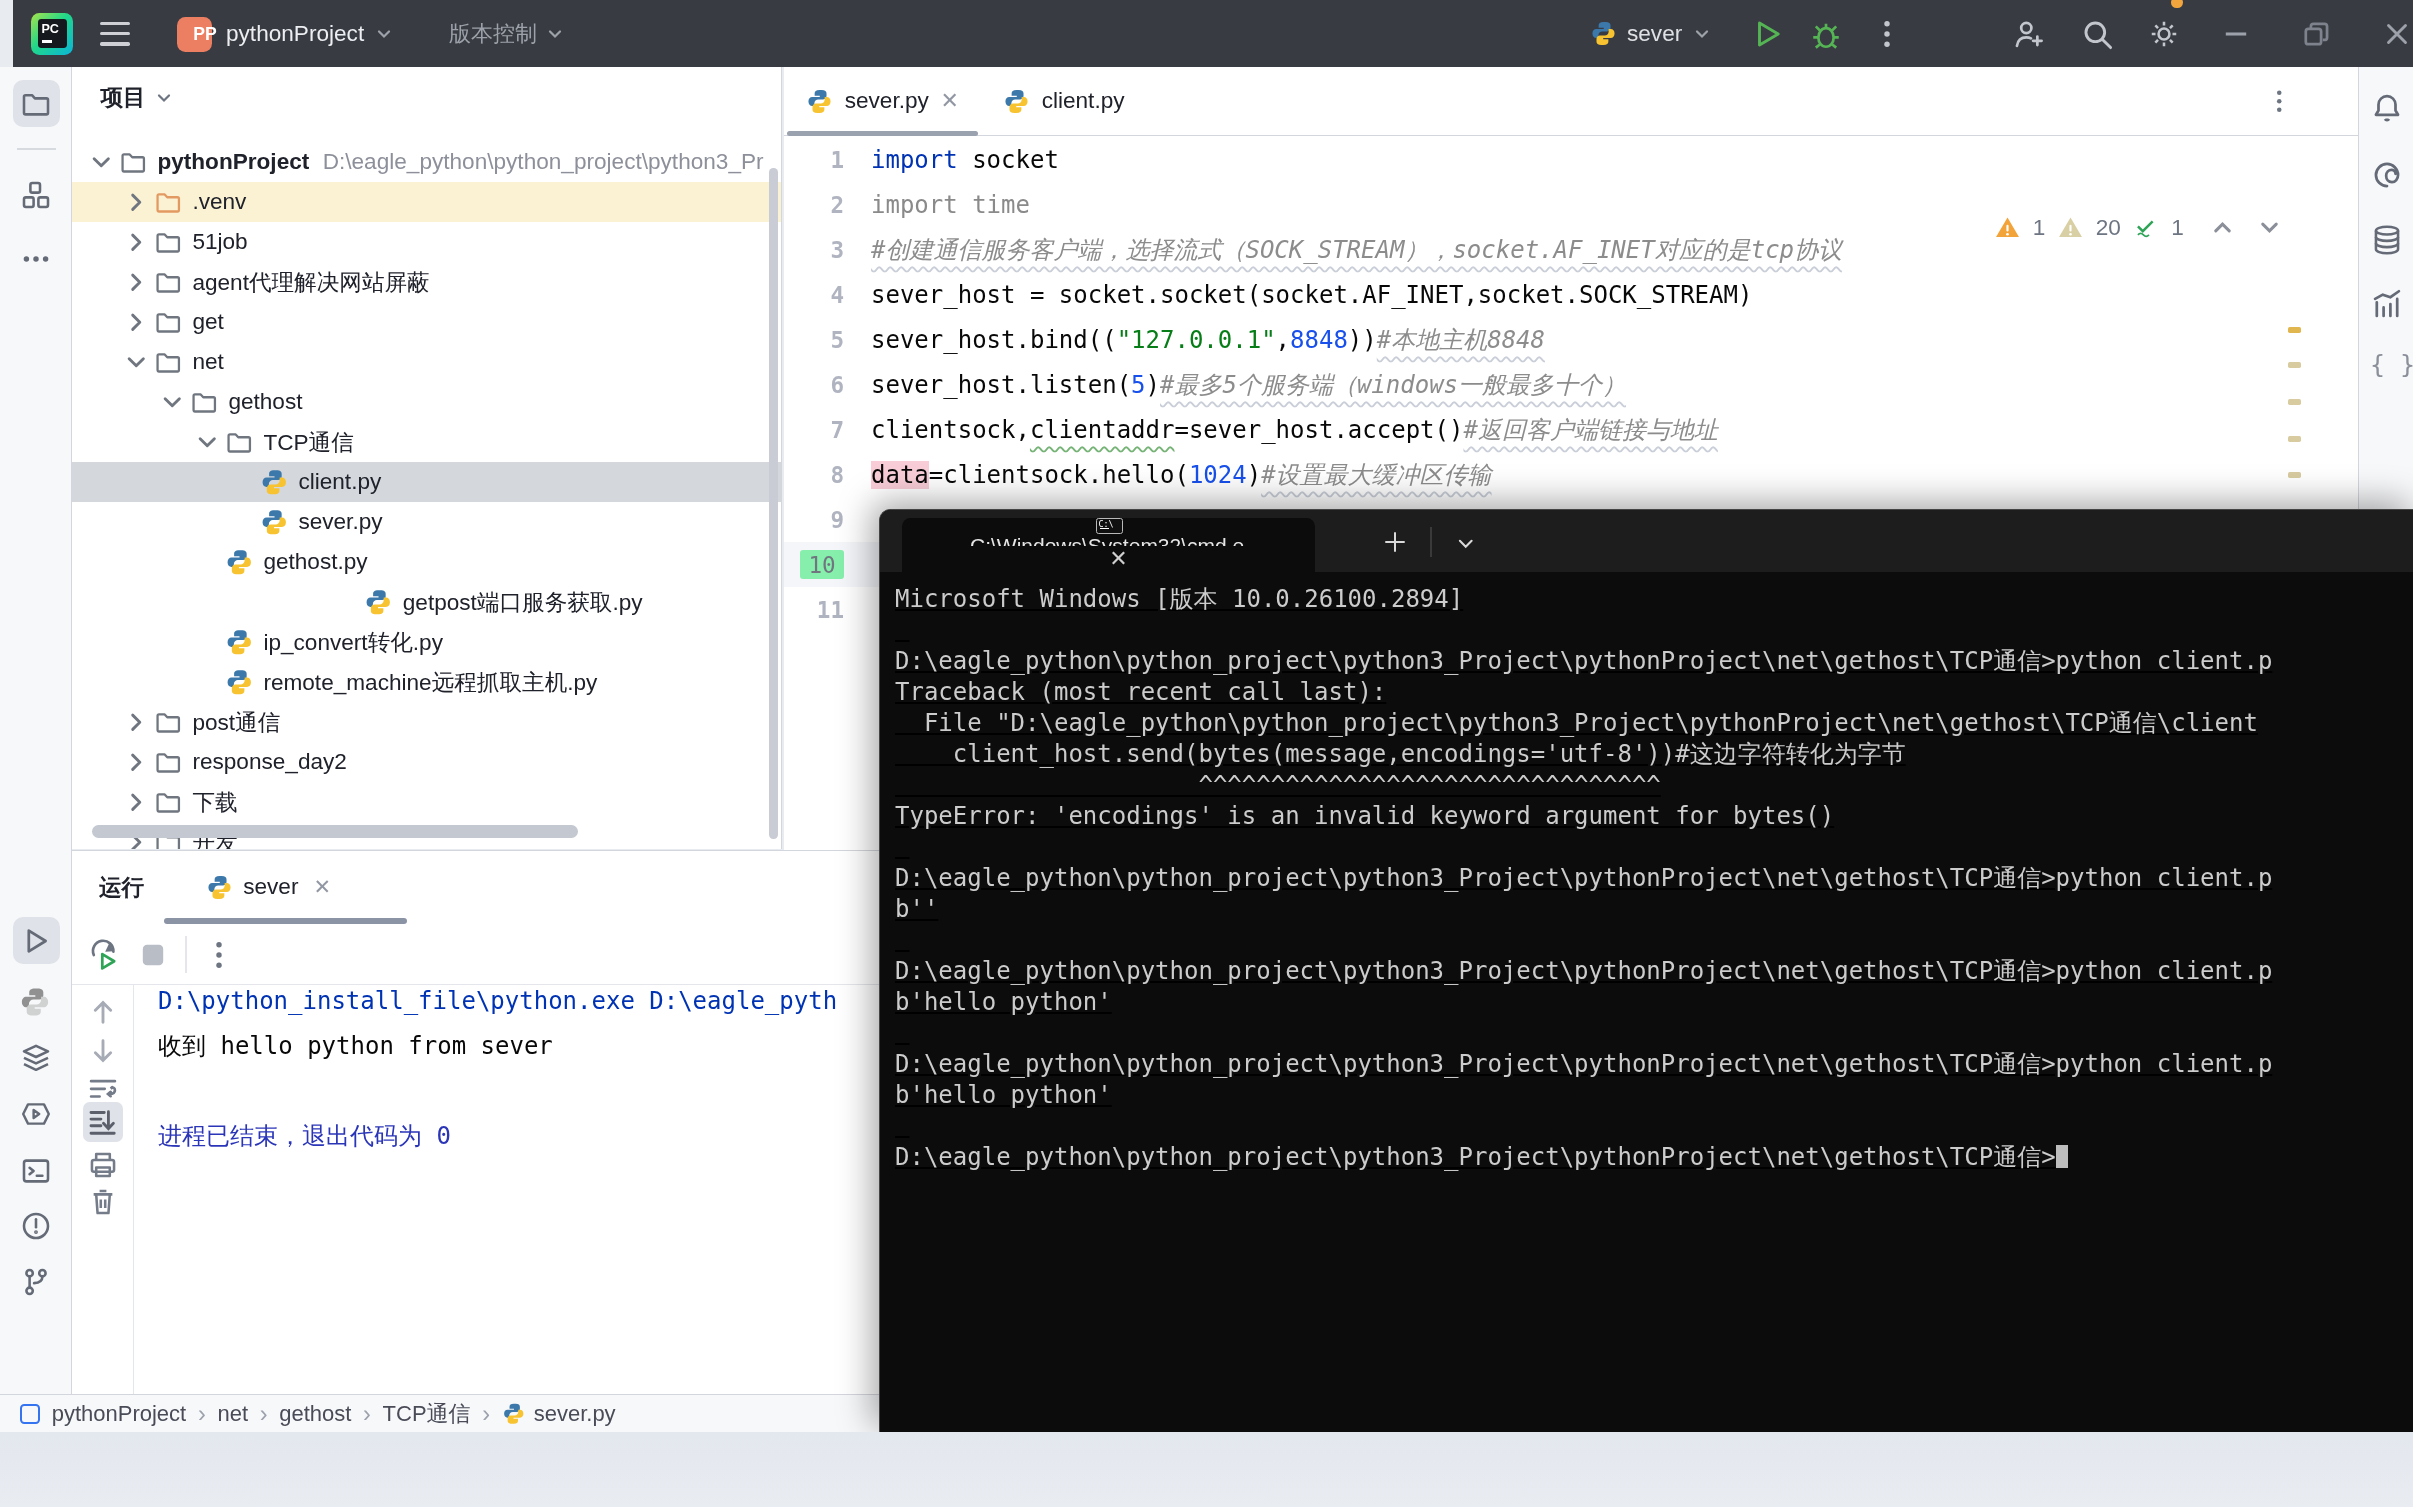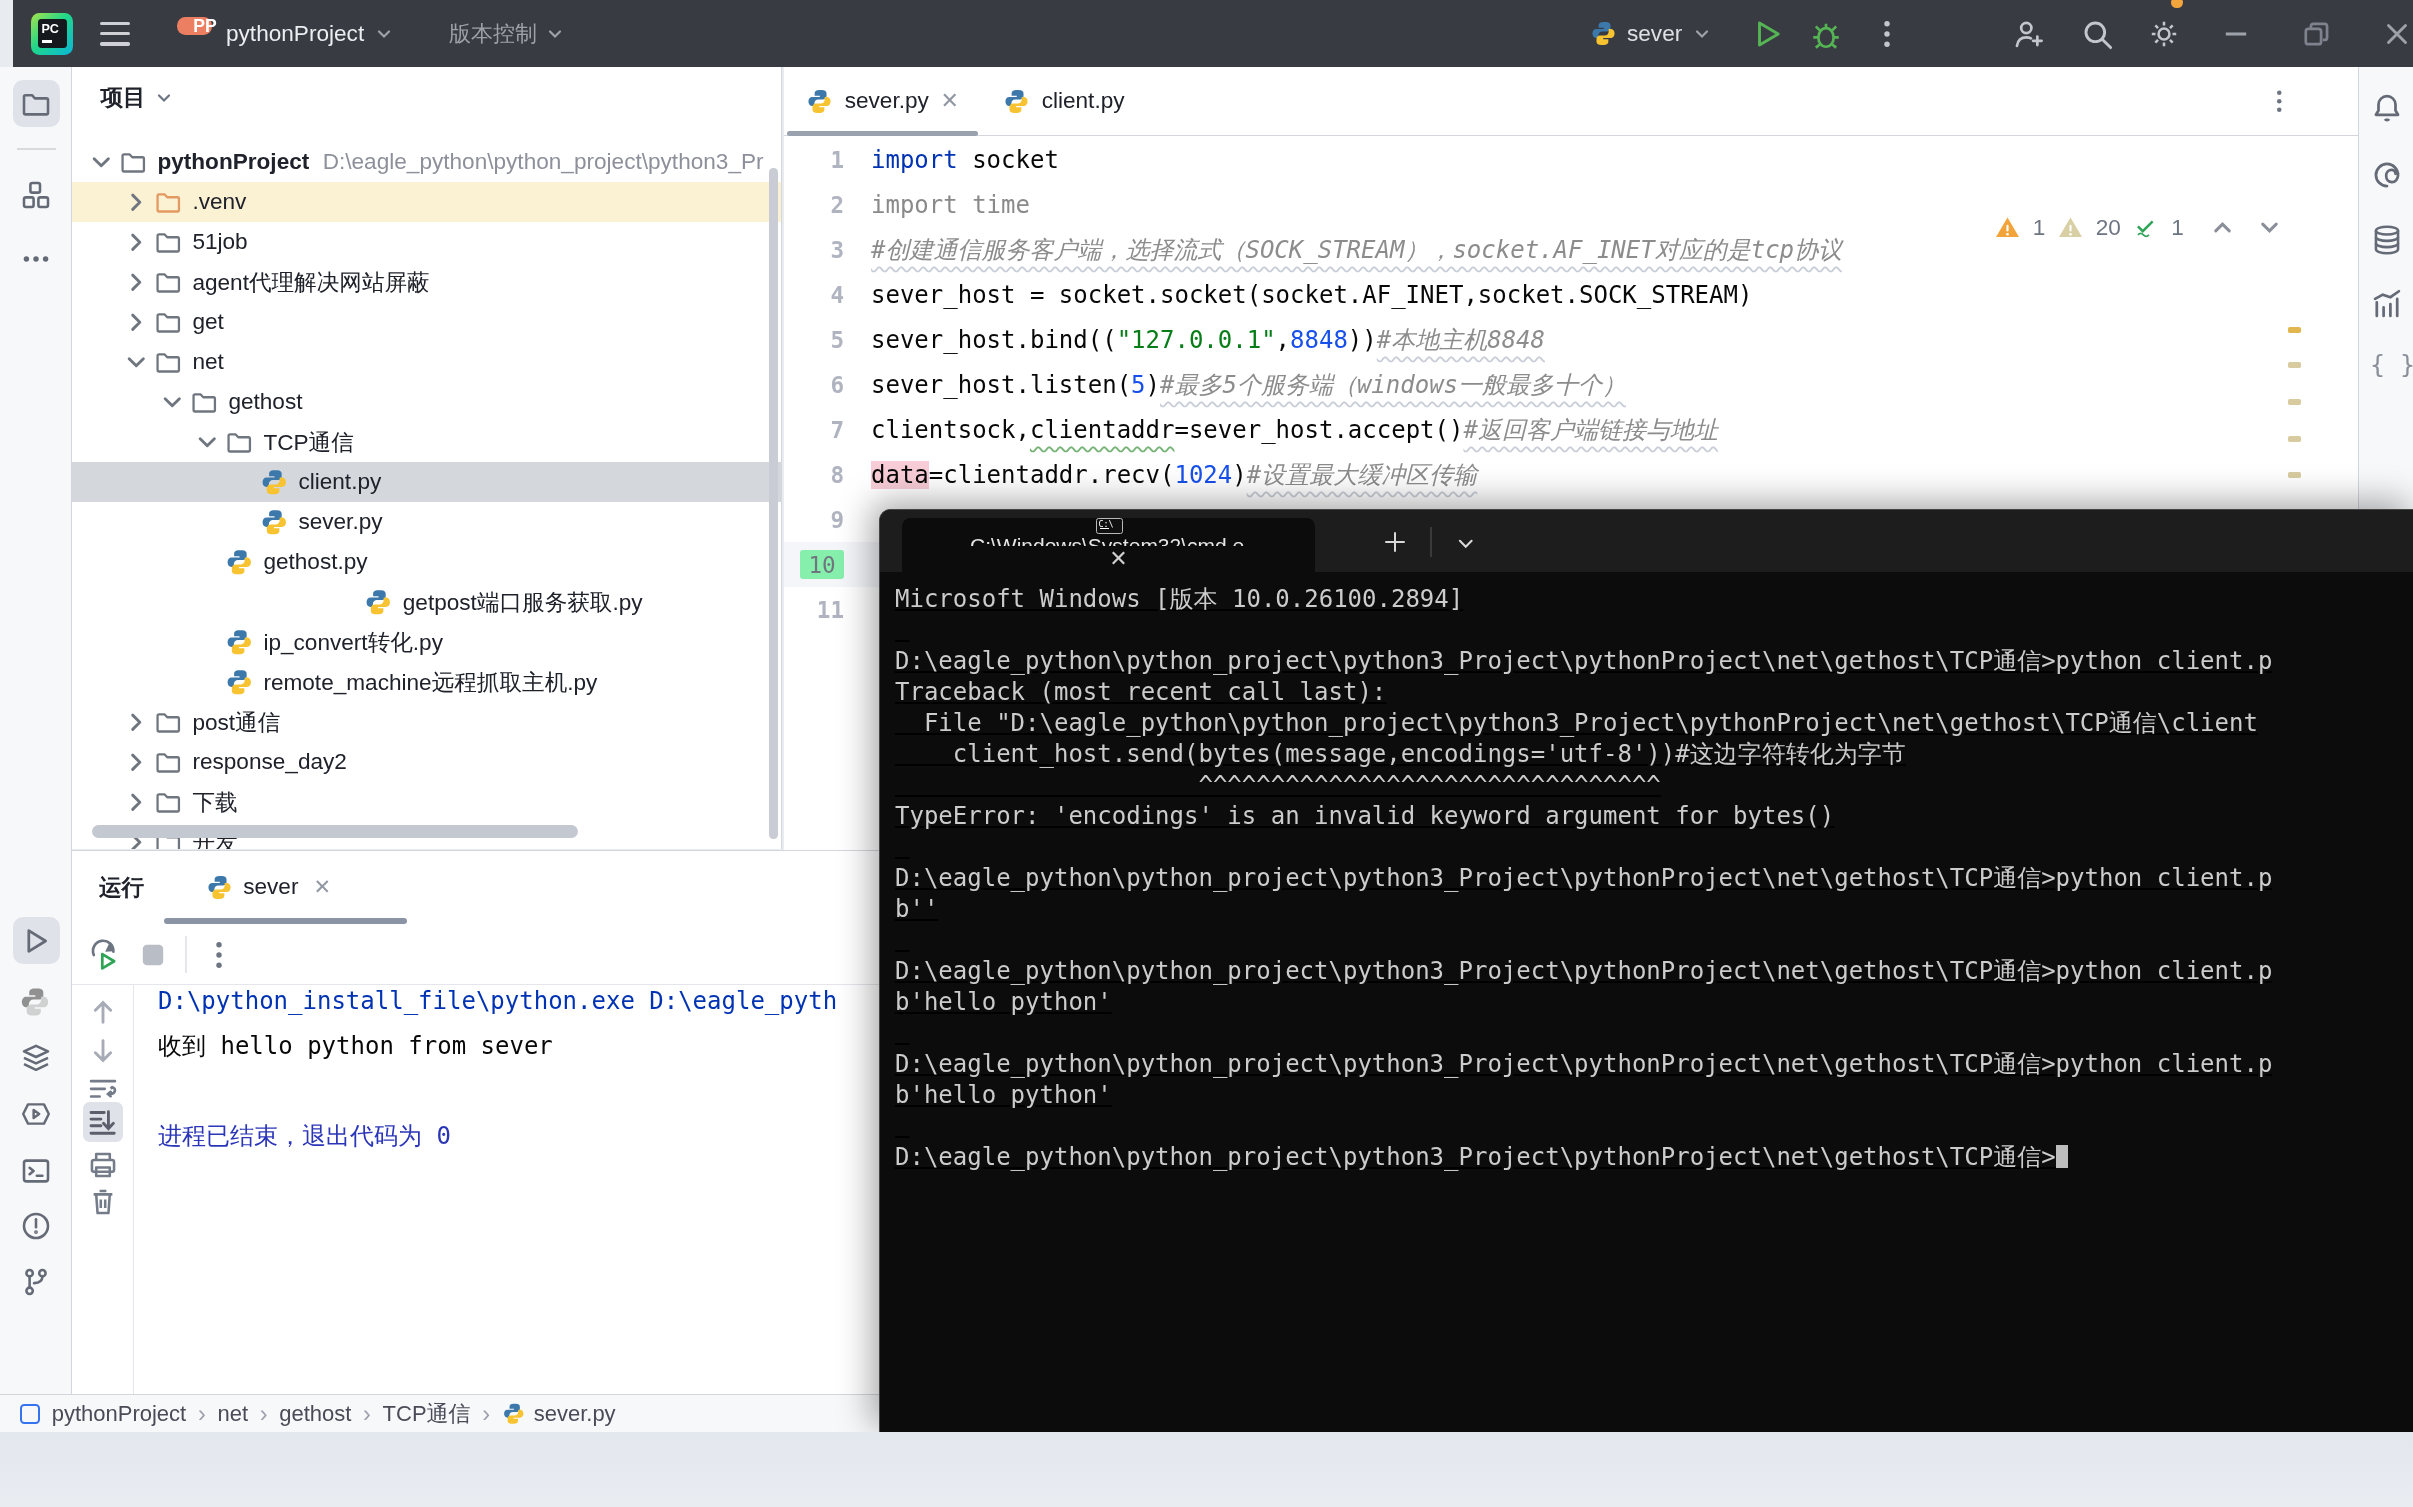--- a/index.html
+++ b/index.html
@@ -11,21 +11,21 @@
   
   .titlebar { position:absolute; left:13px; top:0; width:2413px; height:67px; background:#383b41;
     display:flex; align-items:flex-start; color:#dfe1e5; }
   .pclogo { position:absolute; left:18.4px; top:12.6px; width:42px; height:42px; border-radius:8.4px;
     background:linear-gradient(135deg,#a9e34b 0%,#21d789 45%,#0bb5d8 100%); }
   .pclogo .inner { position:absolute; left:6.7px; top:6.7px; width:28.5px; height:28.5px; background:#15181c;
     border-radius:3.4px; color:#fff; font-size:12.6px; font-weight:bold; padding:2.5px 0 0 3.4px; }
   .pclogo .inner:after { content:""; position:absolute; left:4.2px; bottom:5px; width:10px; height:2.5px; background:#fff; }
   .hamb { position:absolute; left:87px; top:22px; width:30px; height:23.5px; }
   .hamb i { display:block; height:3.4px; background:#ced0d6; border-radius:1.7px; margin-bottom:6.7px; }
-  .ppbadge { position:absolute; left:164px; top:17px; width:35px; height:18px; border-radius:8.4px;
+  .ppbadge { position:absolute; left:164px; top:17px; width:35px; height:35px; border-radius:8.4px;
     background:#ec7e62; color:#fff; font-weight:bold; font-size:17.6px; display:flex; align-items:center; justify-content:center;padding-left:21px; }
   .tb-proj { position:absolute; left:213px; top:0; height:67px; display:flex; align-items:center; gap:10px;
     font-size:22.6px; color:#eceef2; }
   .tb-vcs { position:absolute; left:436px; top:0; height:67px; display:flex; align-items:center; gap:8.4px;
     font-size:22px; color:#9ca1aa; }
   .tbr { position:absolute; top:0; height:67px; display:flex; align-items:center; }
   .chevdn { width:20px; height:20px; color:#9ca1aa; }
   .tbicon { width:34px; height:34px; color:#c3c6cc; }
   .rcfg { left:1577px; gap:10px; font-size:22.6px; color:#dfe1e5; }
   .gearwrap { position:relative; }
@@ -623,21 +623,21 @@
           <div class="crow">
             <div class="ln"><b>6</b></div>
             <div class="lcode"><span class="tk ">sever_host.listen(</span><span class="tk num">5</span><span class="tk ">)</span><span class="tk cmt sq">#最多5个服务端（windows一般最多十个）</span></div>
           </div>
           <div class="crow">
             <div class="ln"><b>7</b></div>
             <div class="lcode"><span class="tk ">clientsock,</span><span class="tk gsq">clientaddr</span><span class="tk ">=sever_host.accept()</span><span class="tk cmt sq">#返回客户端链接与地址</span></div>
           </div>
           <div class="crow">
             <div class="ln"><b>8</b></div>
-            <div class="lcode"><span class="tk hl">data</span><span class="tk ">=clientaddr.recv(</span><span class="tk num">1024</span><span class="tk ">)</span><span class="tk cmt sq">#设置最大缓冲区传输</span></div>
+            <div class="lcode"><span class="tk hl">data</span><span class="tk ">=clientsock.hello(</span><span class="tk num">1024</span><span class="tk ">)</span><span class="tk cmt sq">#设置最大缓冲区传输</span></div>
           </div>
           <div class="crow">
             <div class="ln"><b>9</b></div>
             <div class="lcode"></div>
           </div>
           <div class="crow cur">
             <div class="ln"><b>10</b></div>
             <div class="lcode"></div>
           </div>
           <div class="crow">

